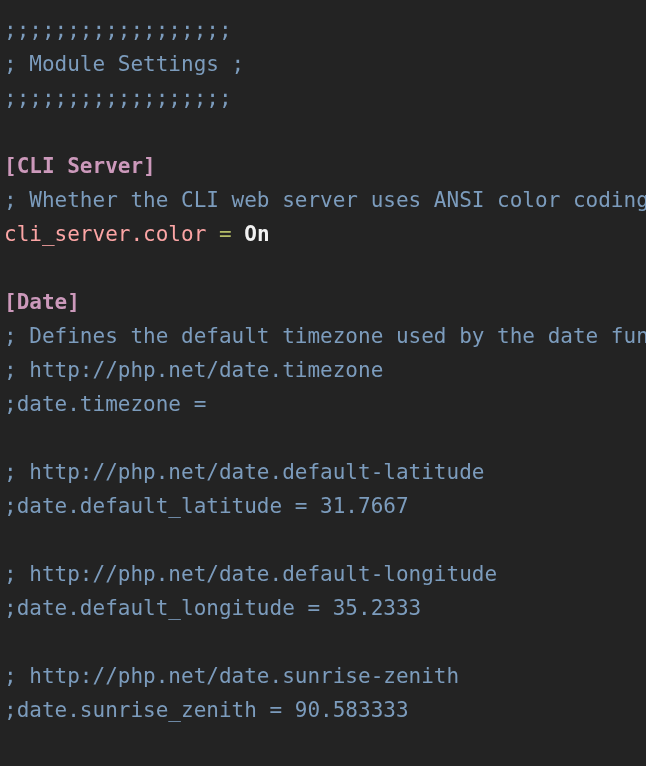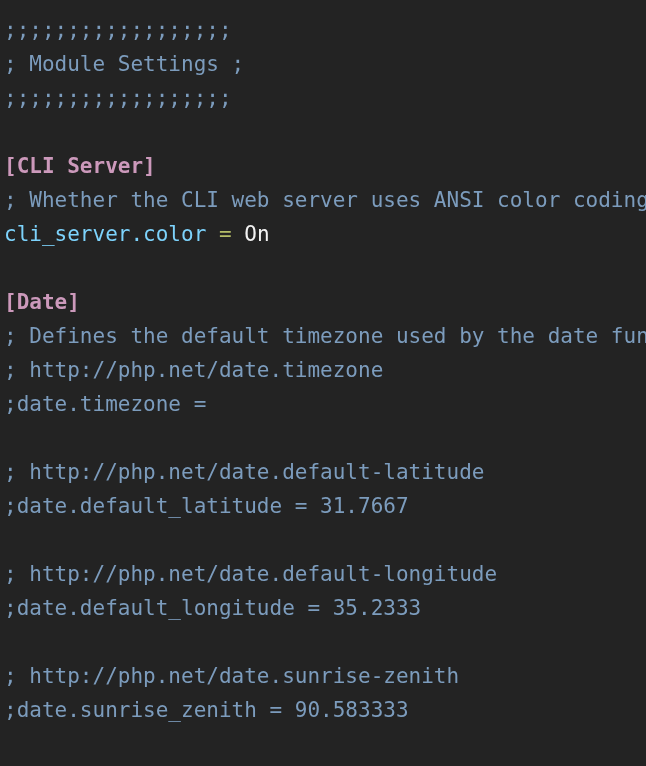--- a/index.html
+++ b/index.html
@@ -27,23 +27,23 @@
     white-space: pre;
     width: 2000px;
   }
   .line {
     height: 34px;
     white-space: pre;
   }
   
   .comment  { color: #7c9cbd; }
   .section  { color: #cc99bb; font-weight: bold; }
-  .key      { color: #7dd3fc; text-align: right; }
+  .key      { color: #fca5a5; text-align: right; }
   .op       { color: #b5bd68; }
-  .value    { color: #f2f2f2; }
+  .value    { color: #f2f2f2; font-weight: bold; }
   .blank    { color: transparent; }
 </style>
 </head>
 <body>
 
 <div id="editor">
   <div id="code"><div class="line"><span class="comment">;;;;;;;;;;;;;;;;;;</span></div><div class="line"><span class="comment">; Module Settings ;</span></div><div class="line"><span class="comment">;;;;;;;;;;;;;;;;;;</span></div><div class="line"><span class="blank"></span></div><div class="line"><span class="section">[CLI Server]</span></div><div class="line"><span class="comment">; Whether the CLI web server uses ANSI color coding in its terminal output.</span></div><div class="line"><span class="key">cli_server.color</span><span class="op"> = </span><span class="value">On</span></div><div class="line"><span class="blank"></span></div><div class="line"><span class="section">[Date]</span></div><div class="line"><span class="comment">; Defines the default timezone used by the date functions</span></div><div class="line"><span class="comment">; http://php.net/date.timezone</span></div><div class="line"><span class="comment">;date.timezone =</span></div><div class="line"><span class="blank"></span></div><div class="line"><span class="comment">; http://php.net/date.default-latitude</span></div><div class="line"><span class="comment">;date.default_latitude = 31.7667</span></div><div class="line"><span class="blank"></span></div><div class="line"><span class="comment">; http://php.net/date.default-longitude</span></div><div class="line"><span class="comment">;date.default_longitude = 35.2333</span></div><div class="line"><span class="blank"></span></div><div class="line"><span class="comment">; http://php.net/date.sunrise-zenith</span></div><div class="line"><span class="comment">;date.sunrise_zenith = 90.583333</span></div><div class="line"><span class="blank"></span></div><div class="line"></div></div>
 </div>
 
 </body></html>

